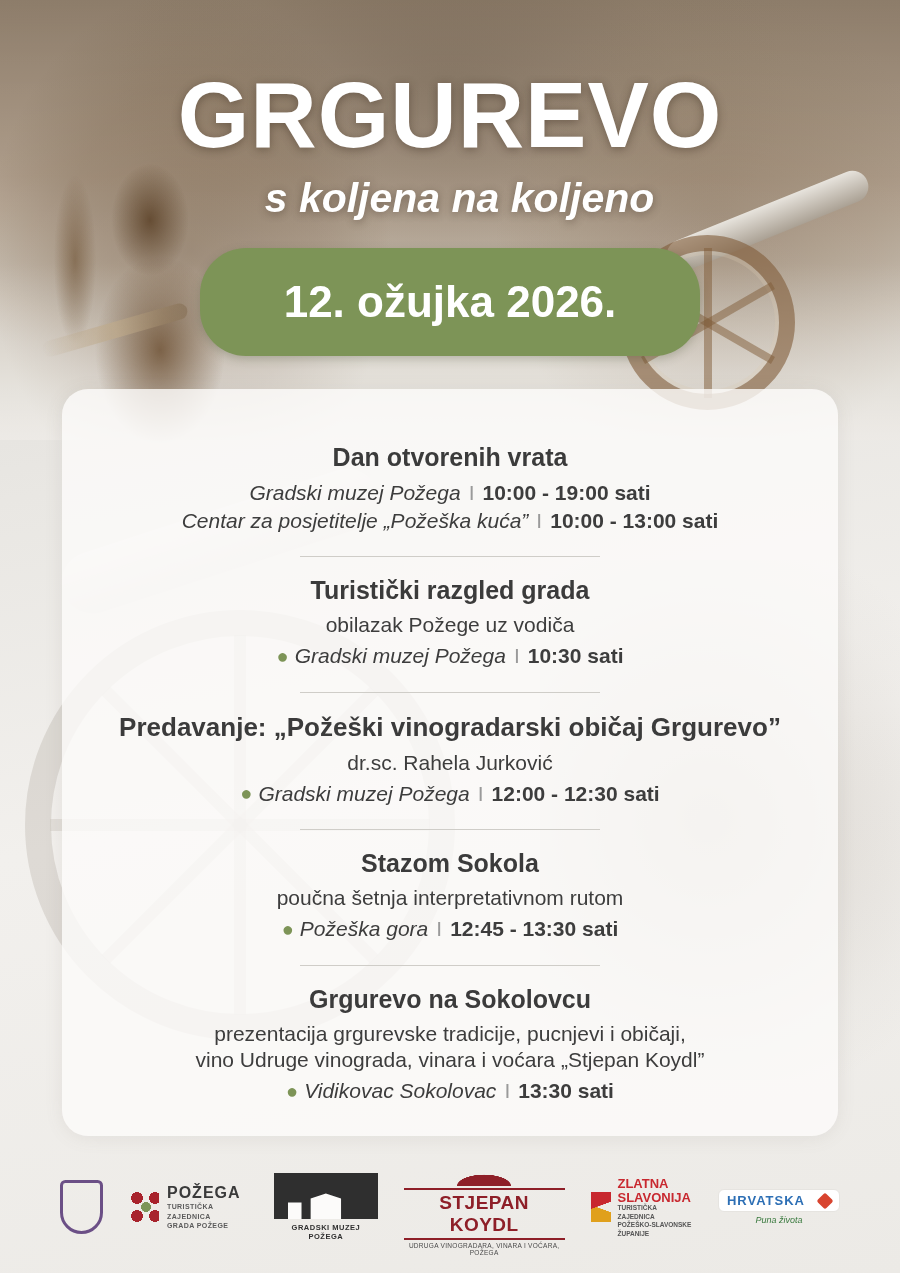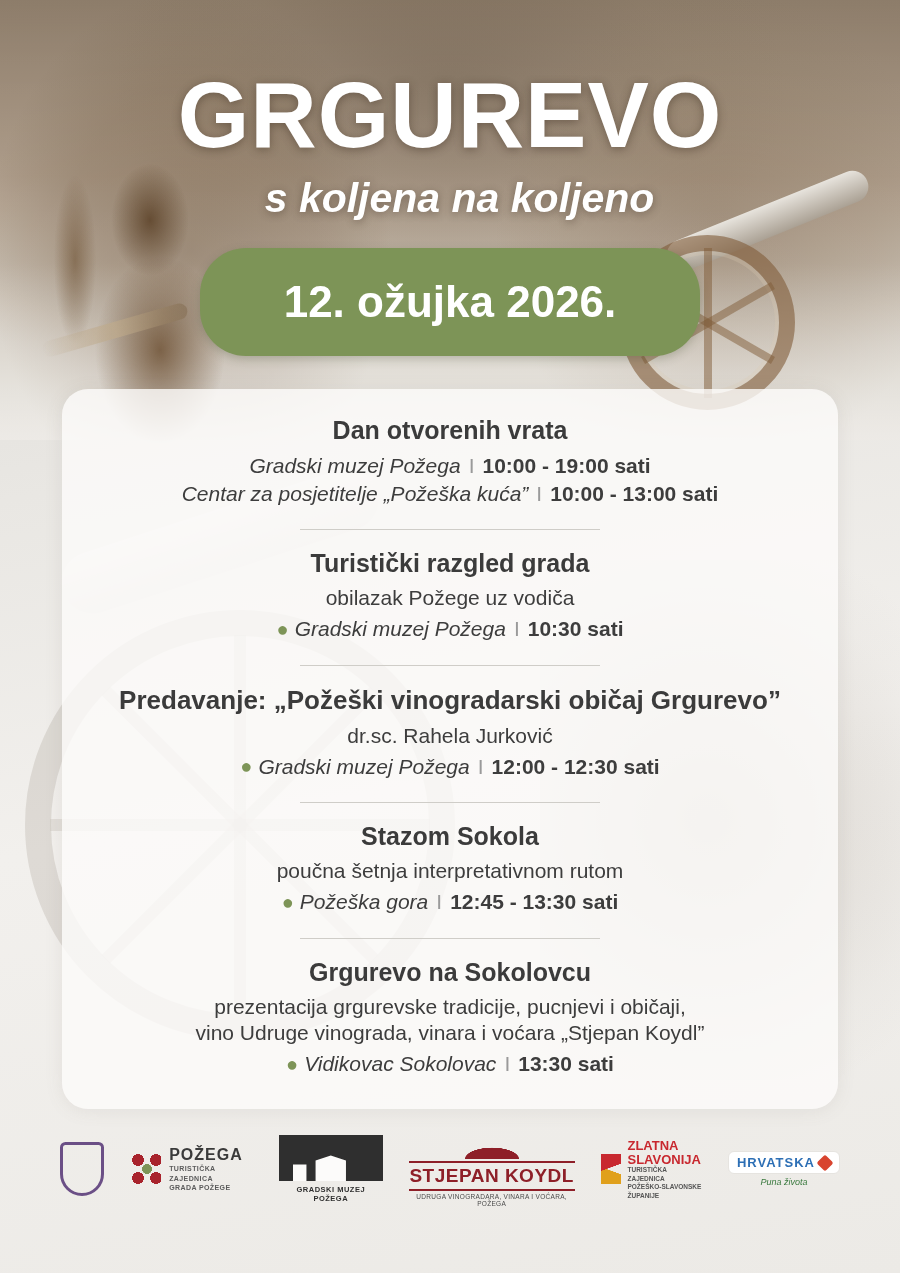--- a/index.html
+++ b/index.html
@@ -157,21 +157,21 @@
     font-weight: bold;
     box-shadow: 0 3px 10px rgba(60,70,40,0.25);
   }
 
   
   .card {
     position: relative;
     margin: 33px 62px 0;
     background: rgba(252,251,250,0.80);
     border-radius: 26px;
-    padding: 18px 40px 26px;
+    padding: 45px 40px 26px;
     box-shadow: 0 2px 18px rgba(120,110,95,0.10);
   }
 
   .event { text-align: center; padding: 9px 0 6px; }
   .event-title {
     font-size: 25px;
     font-weight: bold;
     color: #3b3b3b;
     margin-bottom: 7px;
   }
@@ -264,21 +264,21 @@
   .zlatna { display: flex; align-items: center; gap: 6px; }
   .zlatna-mark { width: 22px; height: 30px; background:
       linear-gradient(160deg, #c8282f 0 45%, transparent 46%),
       linear-gradient(20deg, #e0a01c 0 45%, transparent 46%); }
   .zlatna-title { font-size: 13px; font-weight: bold; color: #c8282f; line-height: 1.05; }
   .zlatna-sub { font-size: 6.5px; font-weight: bold; color: #555; line-height: 1.3; }
 
   .hrvatska { text-align: center; }
   .hrv-box {
     background: #ffffff; border-radius: 6px; padding: 3px 8px;
-    display: inline-flex; align-items: center; gap: 4px;
+    display: inline-flex; align-items: center; gap: 14px;
     border: 1px solid #e6e4e0;
   }
   .hrv-word { font-size: 13px; font-weight: bold; color: #2d6fb5; letter-spacing: 1px; }
   .hrv-check { width: 12px; height: 12px; background: #d8442f; transform: rotate(45deg); border-radius: 2px; }
   .hrv-tag { font-size: 9px; font-style: italic; color: #3a7a3f; margin-top: 3px; }
 </style>
 </head>
 <body>
 
 <div class="poster">

